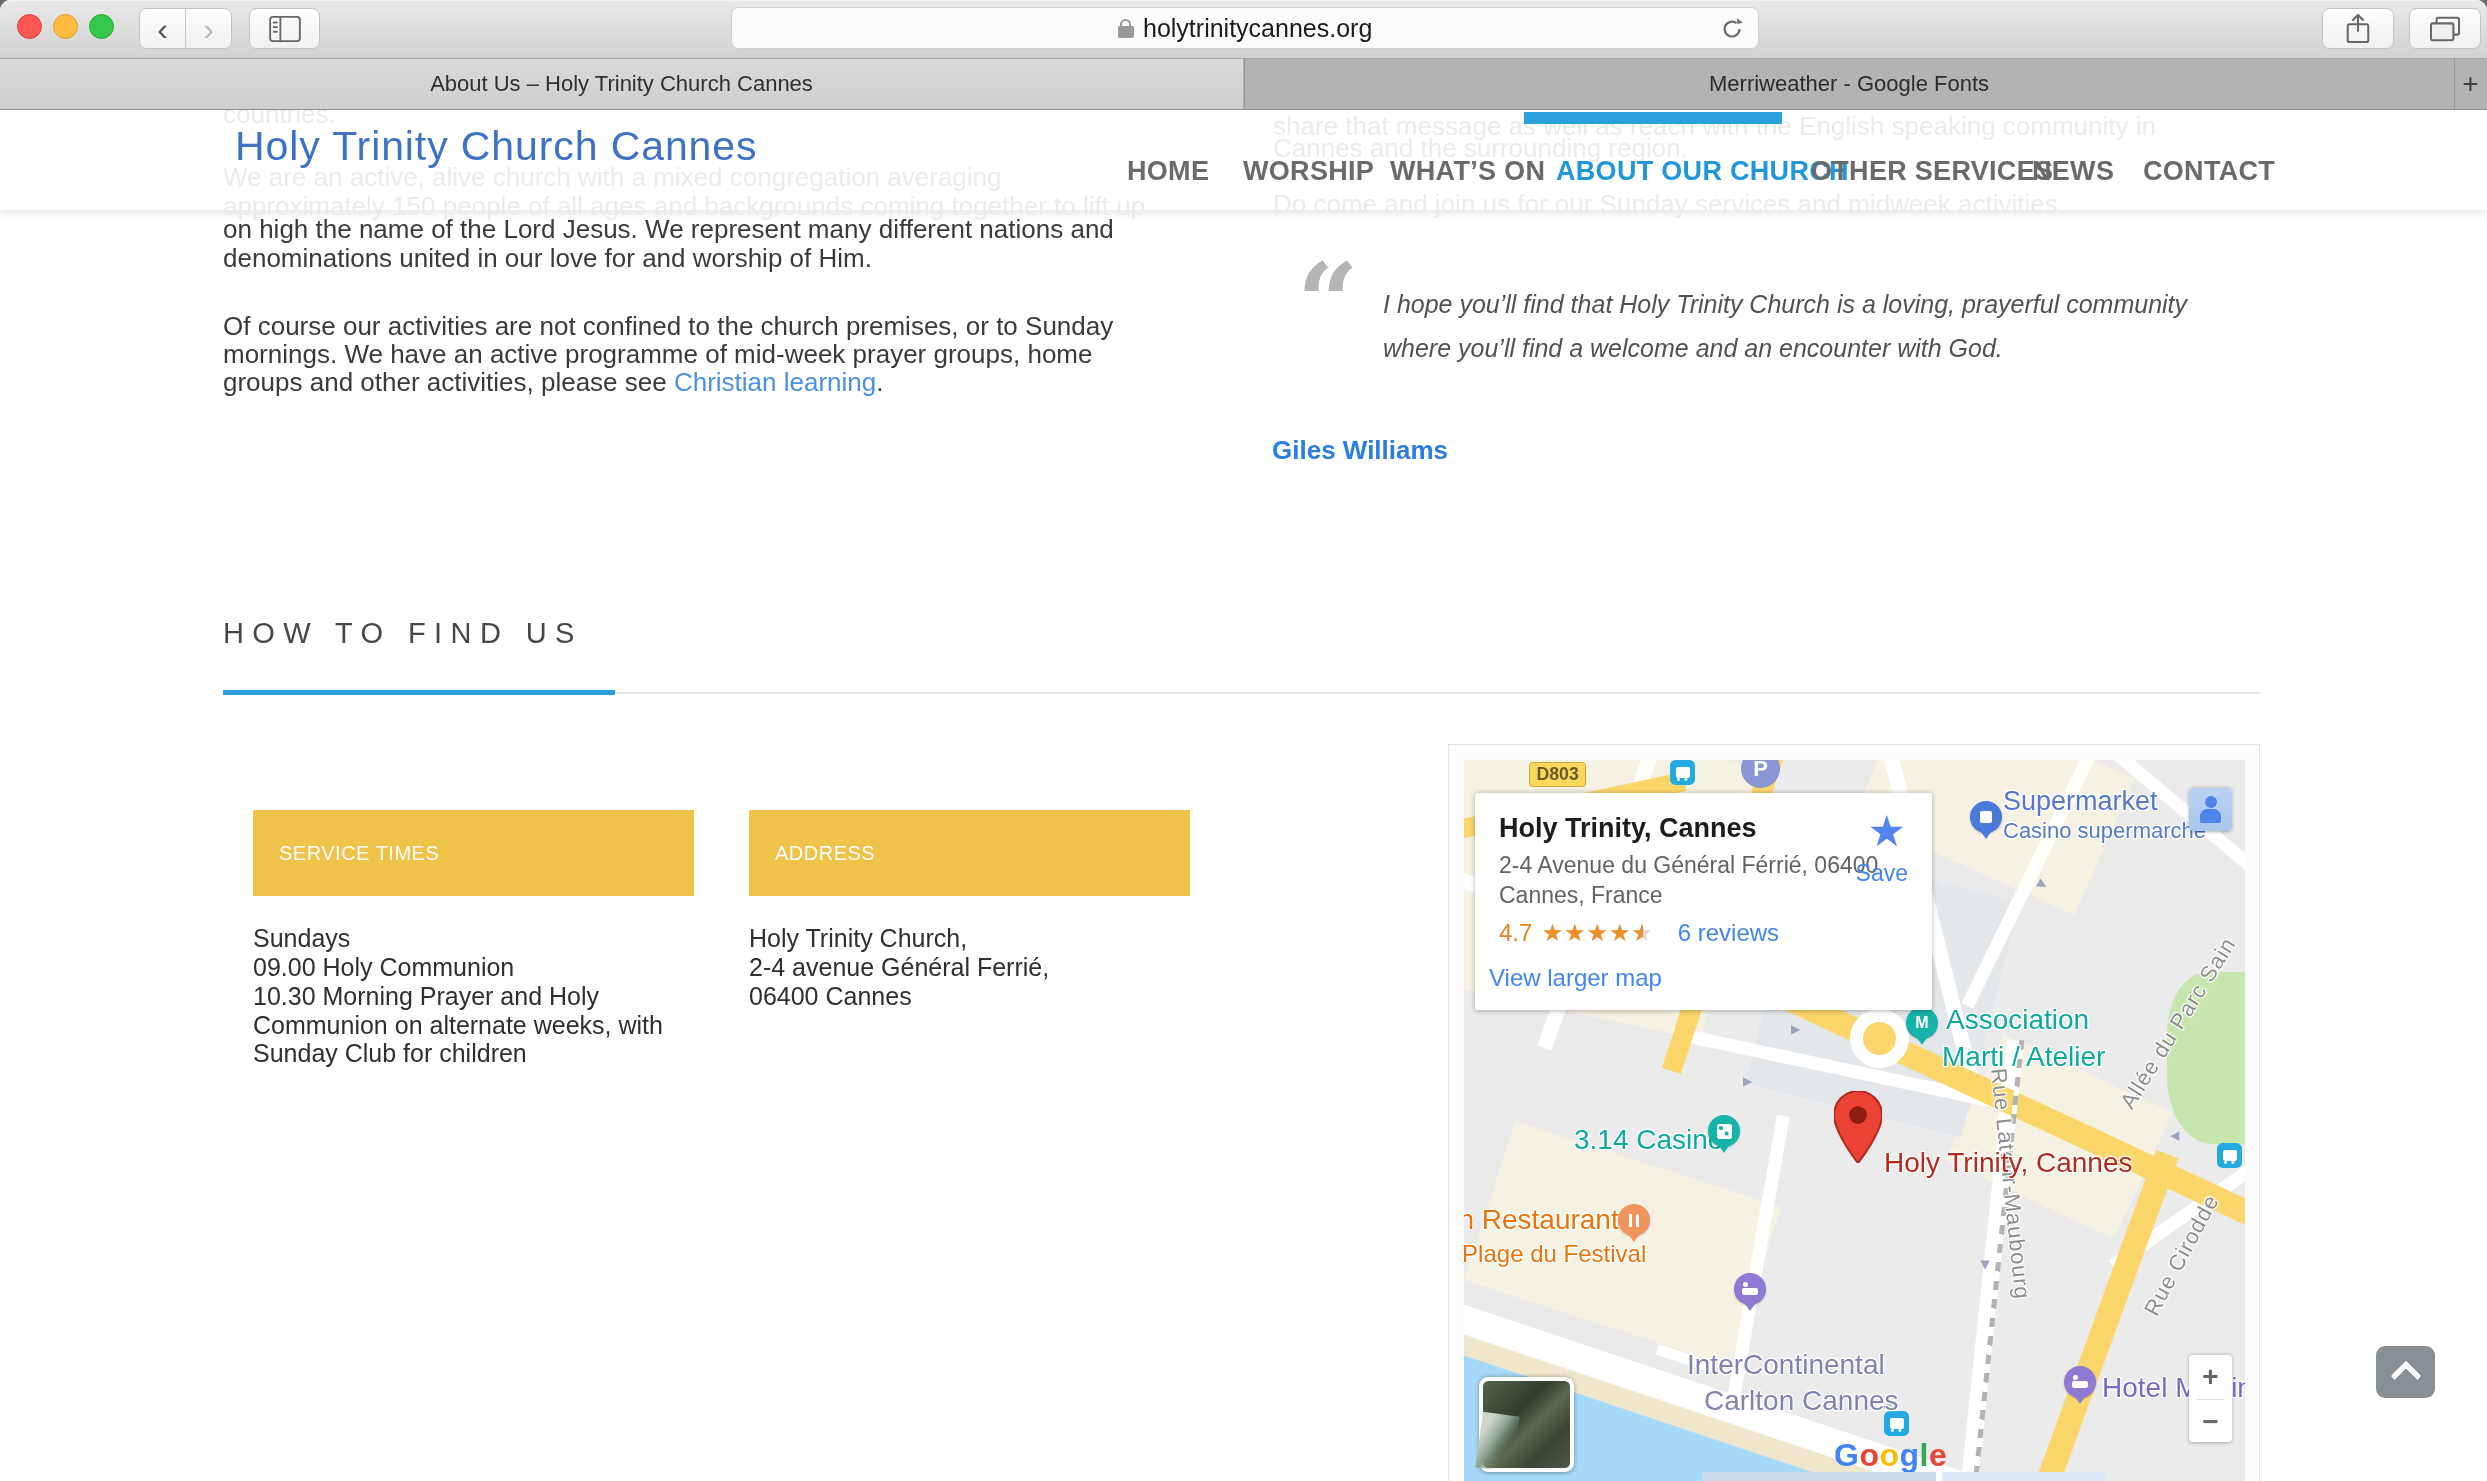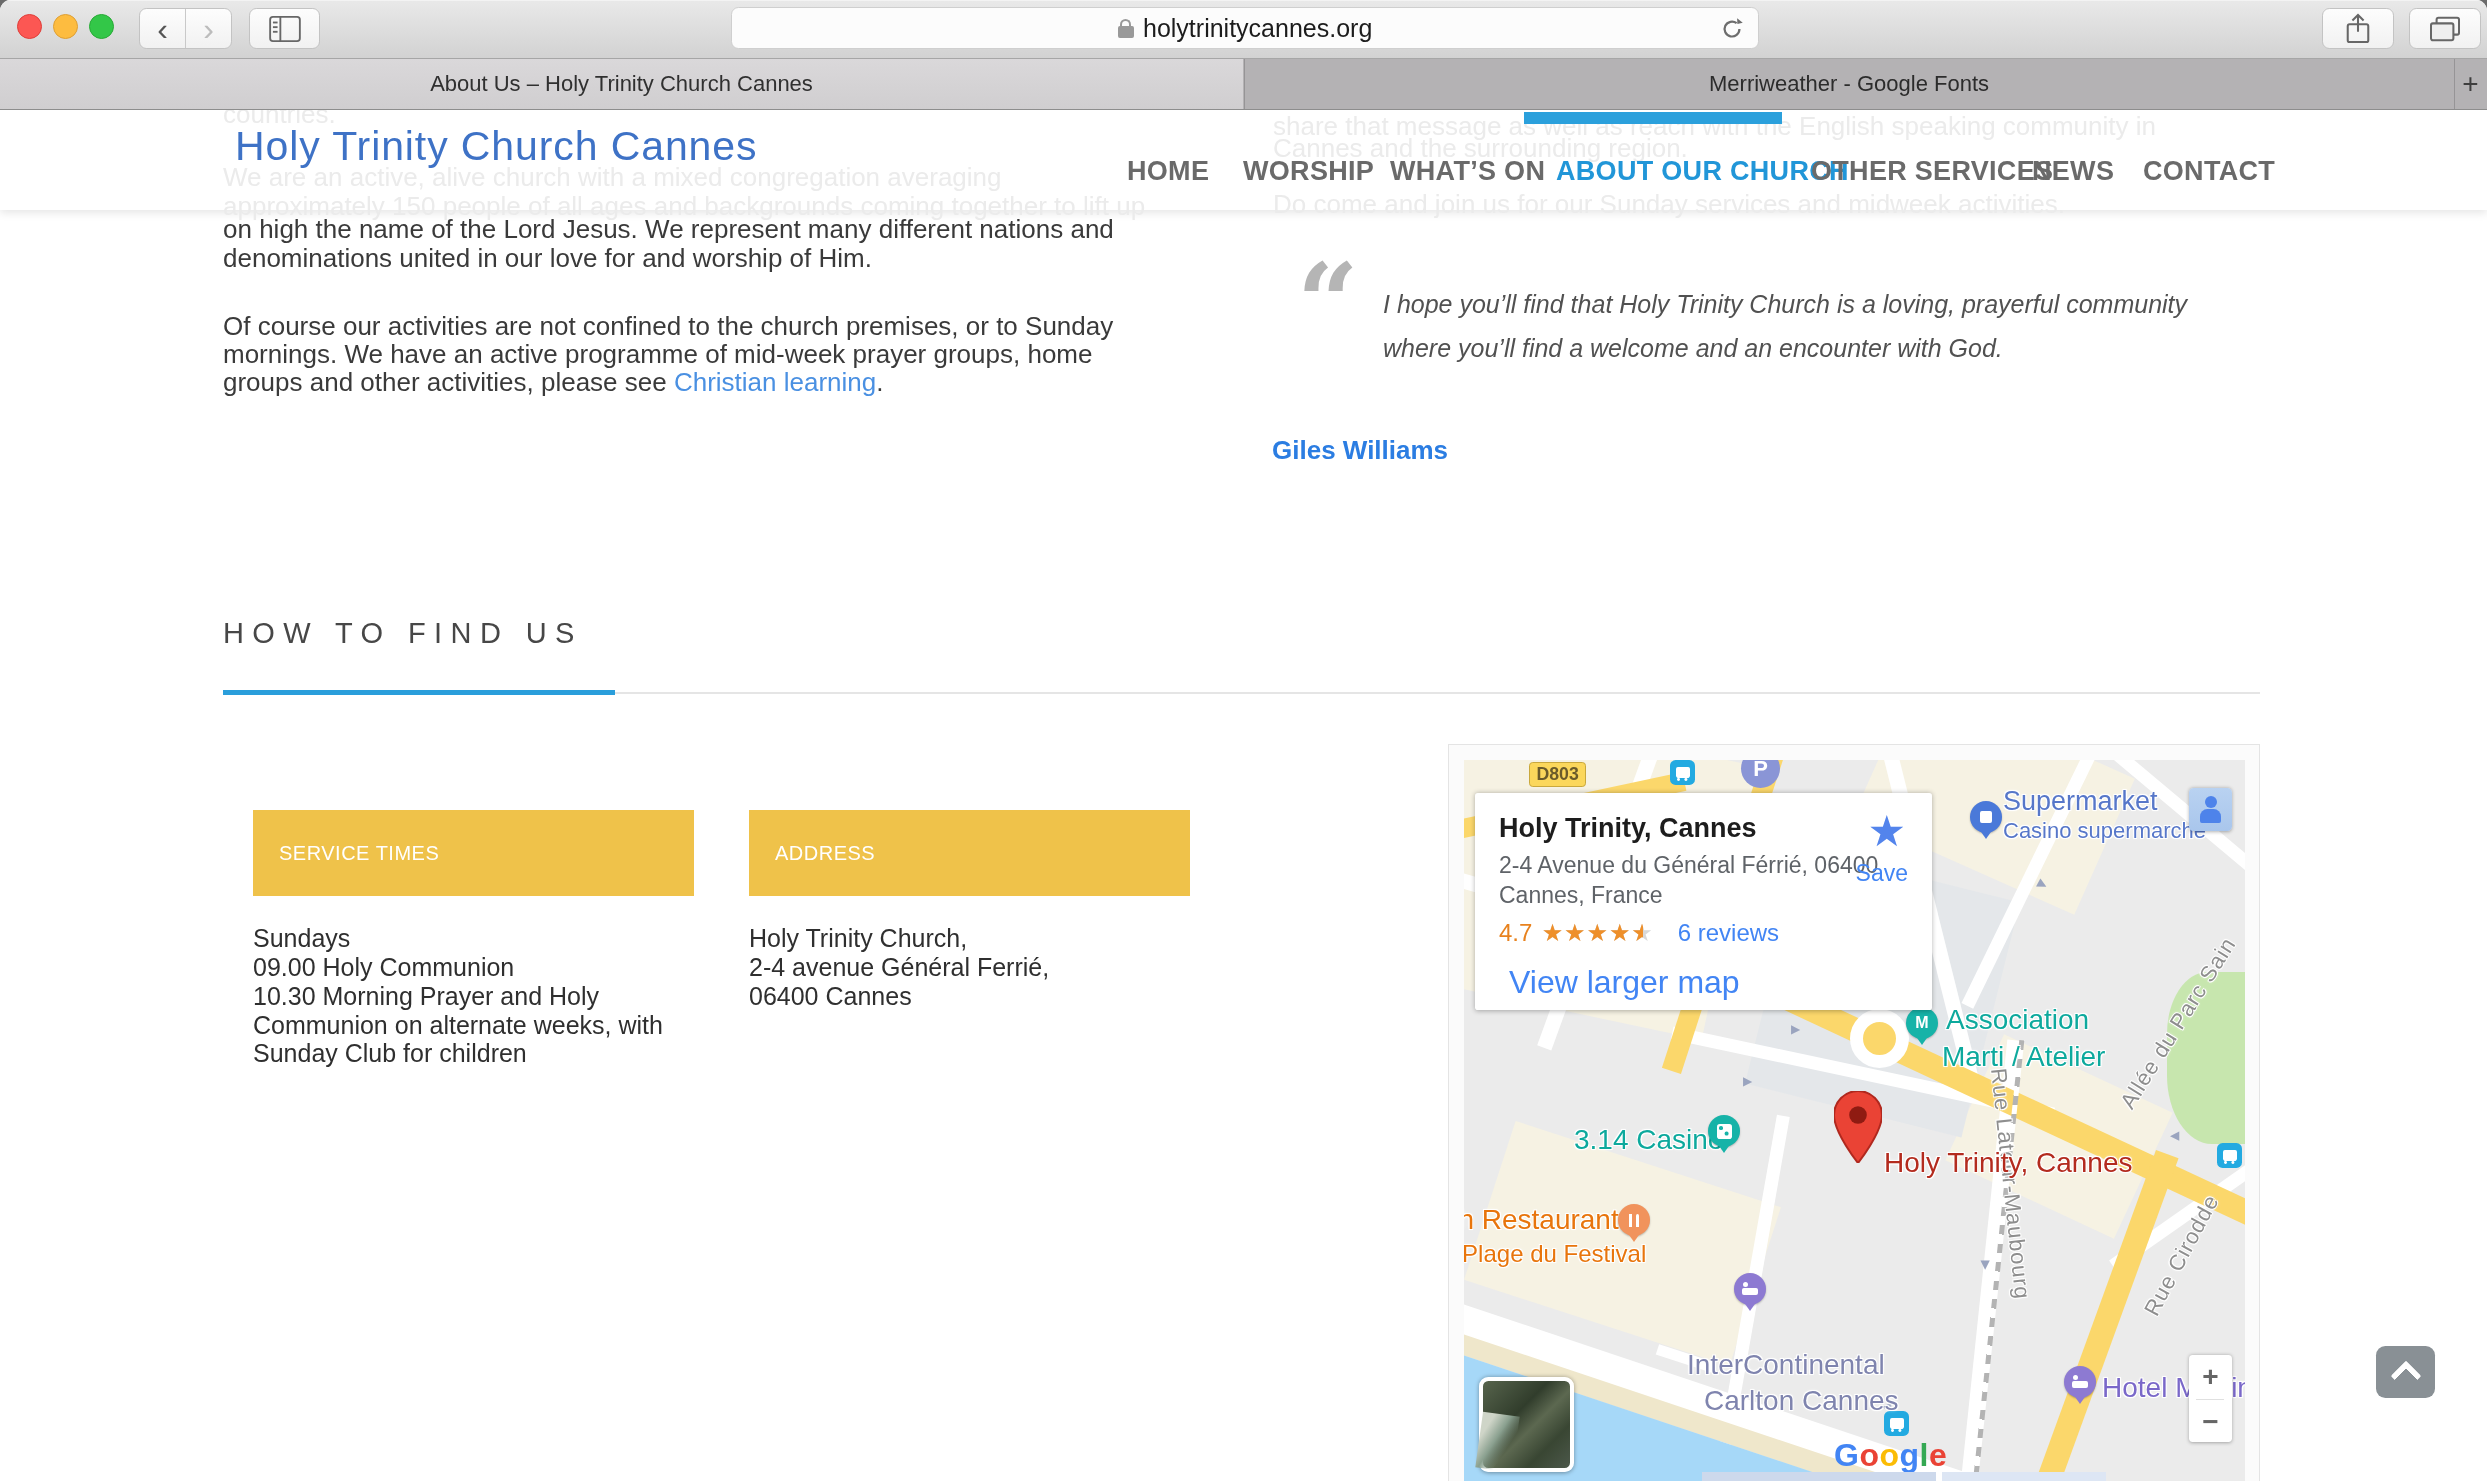--- a/index.html
+++ b/index.html
@@ -313,21 +313,21 @@
 
         <div class="mapcard">
           <div class="ttl">Holy Trinity, Cannes</div>
           <div class="addr" style="top:59px;">2-4 Avenue du Général Férrié, 06400</div>
           <div class="addr" style="top:89px;">Cannes, France</div>
           <div class="rating">
             <span>4.7</span>
             <span class="stars"><span>★★★★★</span><span class="fill">★★★★★</span></span>
             <span class="gblue" style="margin-left:24px;">6 reviews</span>
           </div>
-          <div class="gblue" style="position:absolute;left:34px;top:171px;font-size:32px;">View larger map</div>
+          <div class="gblue" style="position:absolute;left:14px;top:171px;font-size:24px;">View larger map</div>
           <div class="savestar">★</div>
           <div class="savelbl">Save</div>
         </div>
 
         <div class="pegman">
             <div class="hd"></div>
             <div class="bd"></div>
           </div>
         <div class="zoomctl">
           <div class="zi" style="top:0;">+</div>

